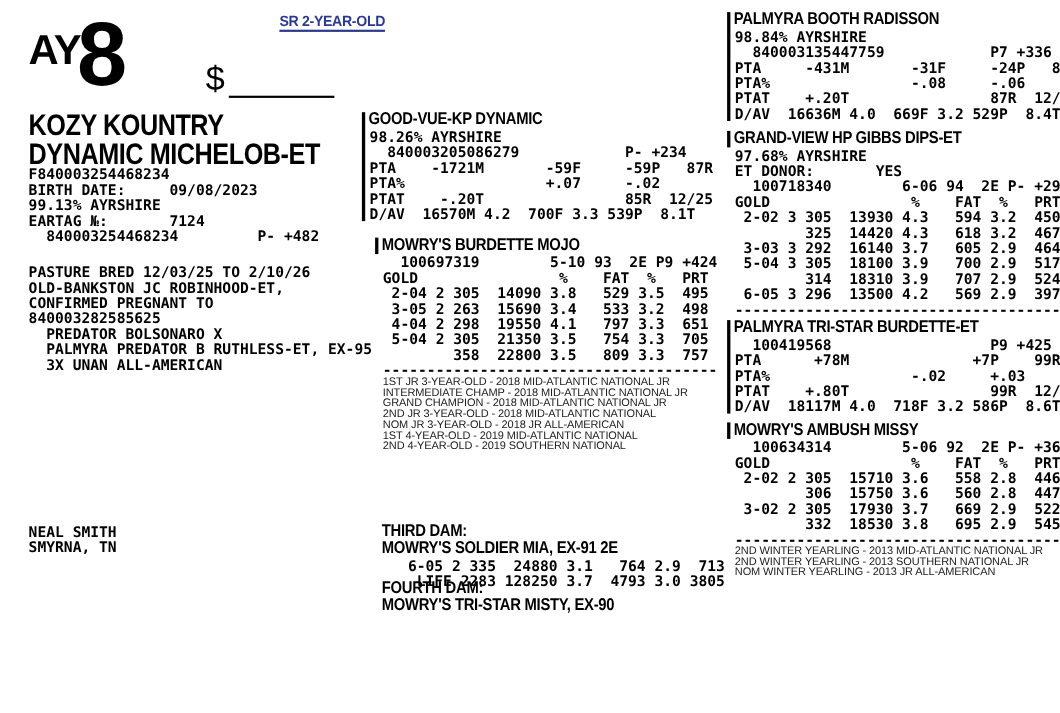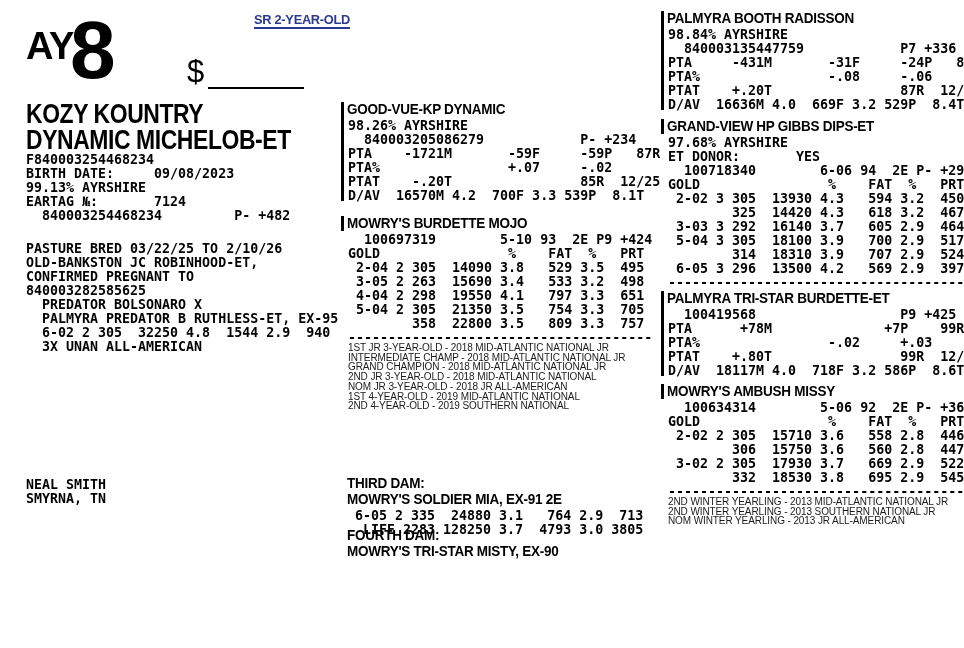--- a/index.html
+++ b/index.html
@@ -39,21 +39,21 @@
                transform:scaleX(0.87);transform-origin:left;white-space:nowrap;
                padding-left:7px;margin-bottom:2px;}
   .blk .mono{padding-left:7px;}
 
   .awards{font-size:10px;line-height:9.7px;letter-spacing:-0.1px;
           color:#1a1a1a;padding-left:7px;margin-top:-2px;white-space:nowrap;}
   .awards div{white-space:nowrap;}
 
   .dam-extra{position:absolute;width:312px;}
   .dam-extra .blk-heading{padding-left:0;margin-bottom:0;}
-  .dam-extra .mono{padding-left:0;margin-top:2px;}
+  .dam-extra .mono{padding-left:0;margin-top:2px;text-align:right;}
   .dam-extra .awards{padding-left:0;margin-top:0;}
 </style>
 </head>
 <body>
 
 <div id="canvas">
 
   <div class="abs breed-code" style="left:26px;top:27px;">AY</div>
   <div class="abs lot-number" style="left:70px;top:9px;">8</div>
 
@@ -62,25 +62,25 @@
   <div class="abs dollar" style="left:187px;top:56px;">$</div>
   <div class="abs price-blank" style="left:208px;top:86px;"></div>
 
   <div class="abs" style="left:26px;top:101px;">
     <div class="title-line">KOZY KOUNTRY</div>
     <div class="title-line">DYNAMIC MICHELOB-ET</div>
   </div>
 
   <div class="abs mono" style="left:26px;top:153px;"><div>F840003254468234</div><div>BIRTH DATE:     09/08/2023</div><div>99.13% AYRSHIRE</div><div>EARTAG №:       7124</div><div>  840003254468234         P- +482</div></div>
 
-  <div class="abs mono" style="left:26px;top:242px;"><div>PASTURE BRED 03/22/25 TO 2/10/26</div><div>OLD-BANKSTON JC ROBINHOOD-ET,</div><div>CONFIRMED PREGNANT TO</div><div>840003282585625</div><div>  PREDATOR BOLSONARO X</div><div>  PALMYRA PREDATOR B RUTHLESS-ET, EX-95</div><div>  6-02 2 305  32250 4.8  1544 2.9  940</div><div>  3X UNAN ALL-AMERICAN</div></div>
+  <div class="abs mono" style="left:26px;top:242px;"><div>PASTURE BRED 12/03/25 TO 2/10/26</div><div>OLD-BANKSTON JC ROBINHOOD-ET,</div><div>CONFIRMED PREGNANT TO</div><div>840003282585625</div><div>  PREDATOR BOLSONARO X</div><div>  PALMYRA PREDATOR B RUTHLESS-ET, EX-95</div><div>  3X UNAN ALL-AMERICAN</div></div>
 
   <div class="abs mono" style="left:26px;top:478px;"><div>NEAL SMITH</div><div>SMYRNA, TN</div></div>
 
-  <div class="blk" style="left:341px;top:101px;">
+  <div class="blk" style="left:329px;top:101px;">
     <div class="bar full"></div>
     <div class="blk-heading">GOOD-VUE-KP DYNAMIC</div>
     <div class="mono"><div>98.26% AYRSHIRE</div><div>  840003205086279            P- +234</div><div>PTA    -1721M       -59F     -59P   87R</div><div>PTA%                +.07     -.02</div><div>PTAT    -.20T                85R  12/25</div><div>D/AV  16570M 4.2  700F 3.3 539P  8.1T</div></div>
   </div>
 
   <div class="blk" style="left:341px;top:215px;">
     <div class="bar head"></div>
     <div class="blk-heading">MOWRY'S BURDETTE MOJO</div>
     <div class="mono"><div>  100697319        5-10 93  2E P9 +424</div><div>GOLD                %    FAT  %   PRT</div><div> 2-04 2 305  14090 3.8   529 3.5  495</div><div> 3-05 2 263  15690 3.4   533 3.2  498</div><div> 4-04 2 298  19550 4.1   797 3.3  651</div><div> 5-04 2 305  21350 3.5   754 3.3  705</div><div>        358  22800 3.5   809 3.3  757</div><div>--------------------------------------</div></div>
     <div class="awards">

